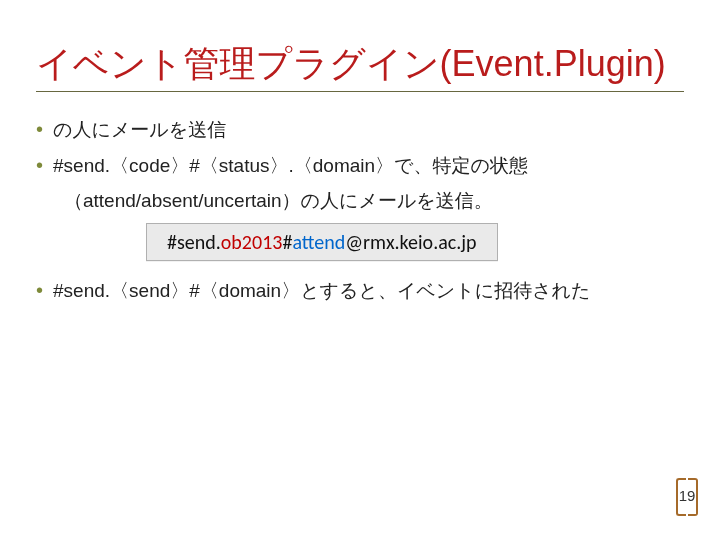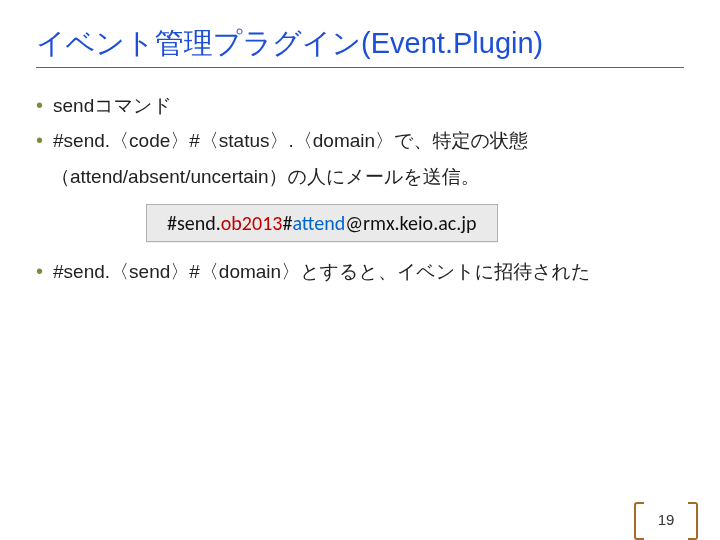--- a/index.html
+++ b/index.html
@@ -13,24 +13,24 @@
     position: relative;
   }
   .slide {
     box-sizing: border-box;
     width: 720px;
     height: 540px;
     padding: 26px 36px 20px 36px;
     position: relative;
   }
   .title {
-    font-size: 29px;
+    font-size: 36px;
     font-weight: 500;
-    color: #1d4ed8;
-    margin: 0 0 6px 0;
+    color: #b91c1c;
+    margin: 16px 0 6px 0;
     line-height: 1.2;
   }
   .title-rule {
     border: none;
     border-top: 1.5px solid #676740;
     margin: 6px 0 24px 0;
   }
   .bullet {
     display: flex;
     align-items: flex-start;
@@ -42,42 +42,42 @@
     color: #7e8a3a;
     font-size: 20px;
     margin-right: 10px;
     line-height: 1.3;
     flex: 0 0 auto;
   }
   .bullet .text {
     flex: 1 1 auto;
   }
   .cont {
-    margin-left: 15px;
+    margin-left: 28px;
     font-size: 19px;
     line-height: 1.45;
   }
   .codebox {
     display: inline-block;
-    margin: 14px 0 16px 110px;
+    margin: 8px 0 16px 110px;
     border: 1px solid #b0b0b0;
     background: #eaeaea;
     padding: 6px 20px;
     font-family: "Calibri", "Arial", sans-serif;
     font-size: 20px;
     box-shadow: 0 1px 0 rgba(0,0,0,0.05);
   }
   .codebox .p1 { color: #111; }
   .codebox .p2 { color: #c00000; }
   .codebox .p3 { color: #0066cc; }
   .pagenum-wrap {
     position: absolute;
     right: 22px;
-    bottom: 0;
-    width: 64px;
+    bottom: 24px;
+    width: 22px;
     height: 42px;
     display: flex;
     align-items: center;
     justify-content: center;
   }
   .bracket-left, .bracket-right {
     position: absolute;
     top: 4px;
     width: 8px;
     height: 34px;
@@ -96,21 +96,21 @@
 </head>
 <body>
 
 <div class="slide">
 
   <h1 class="title">イベント管理プラグイン(Event.Plugin)</h1>
   <hr class="title-rule">
 
   <div class="bullet">
     <span class="dot">•</span>
-    <span class="text">sendコマンド</span>
+    <span class="text">の人にメールを送信</span>
   </div>
 
   <div class="bullet">
     <span class="dot">•</span>
     <span class="text">#send.〈code〉#〈status〉.〈domain〉で、特定の状態</span>
   </div>
   <div class="cont">（attend/absent/uncertain）の人にメールを送信。</div>
 
   <div class="codebox">
     <span class="p1">#send.</span><span class="p2">ob2013</span><span class="p1">#</span><span class="p3">attend</span><span class="p1">@rmx.keio.ac.jp</span>

